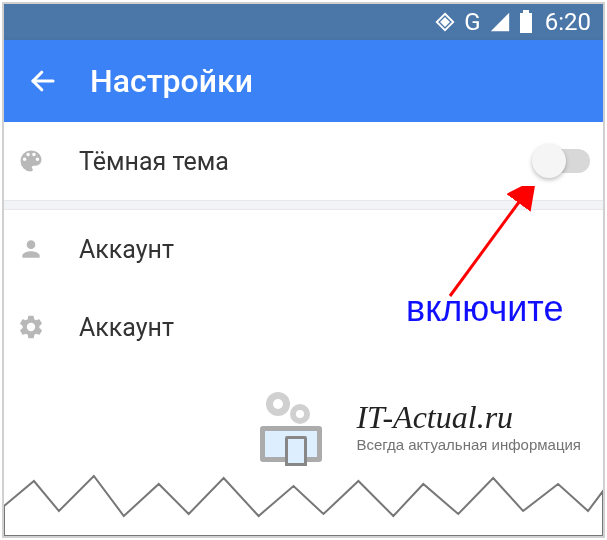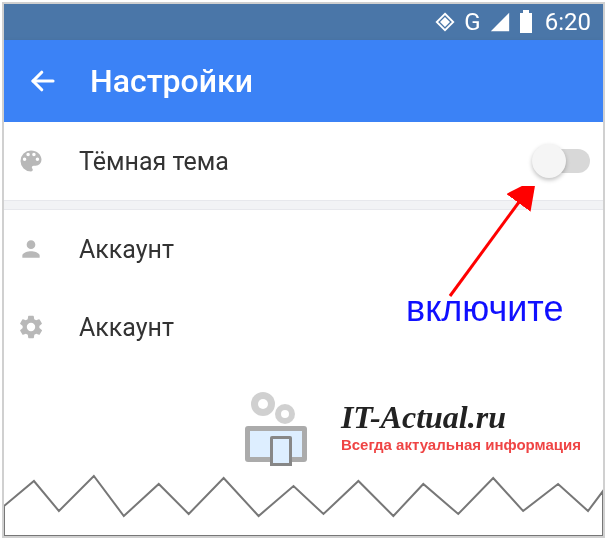--- a/index.html
+++ b/index.html
@@ -121,38 +121,37 @@
       pointer-events: none;
     }
     .watermark {
       position: absolute;
       right: 22px;
       top: 382px;
       display: flex;
       align-items: center;
       gap: 16px;
       pointer-events: none;
-      font-weight: bold;
     }
     .watermark-gears svg { display: block; opacity: 0.7; }
     .watermark-text-wrap {
       display: flex;
       flex-direction: column;
       align-items: flex-start;
     }
     .watermark-title {
       font-family: Georgia, 'Times New Roman', serif;
       font-size: 32px;
       color: #222;
       font-style: italic;
     }
     .watermark-sub {
       font-family: Arial, sans-serif;
       font-size: 15px;
-      color: #ef4444;
+      color: #737373;
     }
     .torn-edge {
       position: absolute;
       bottom: 0;
       left: 0;
       width: 100%;
       height: 70px;
       pointer-events: none;
     }
   </style>

